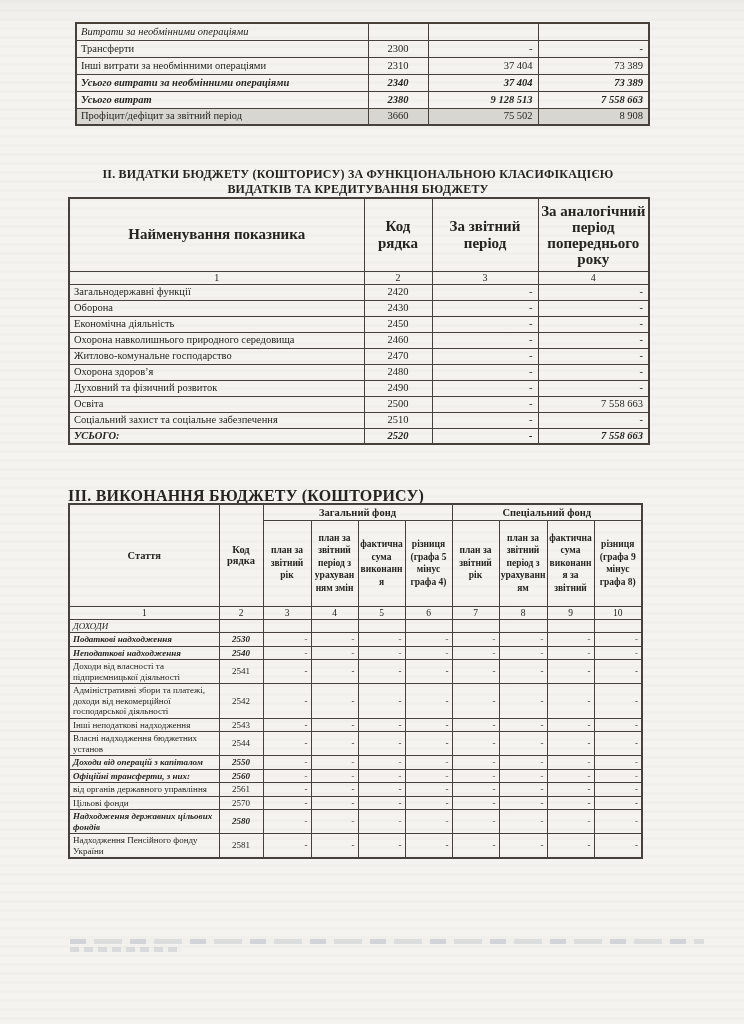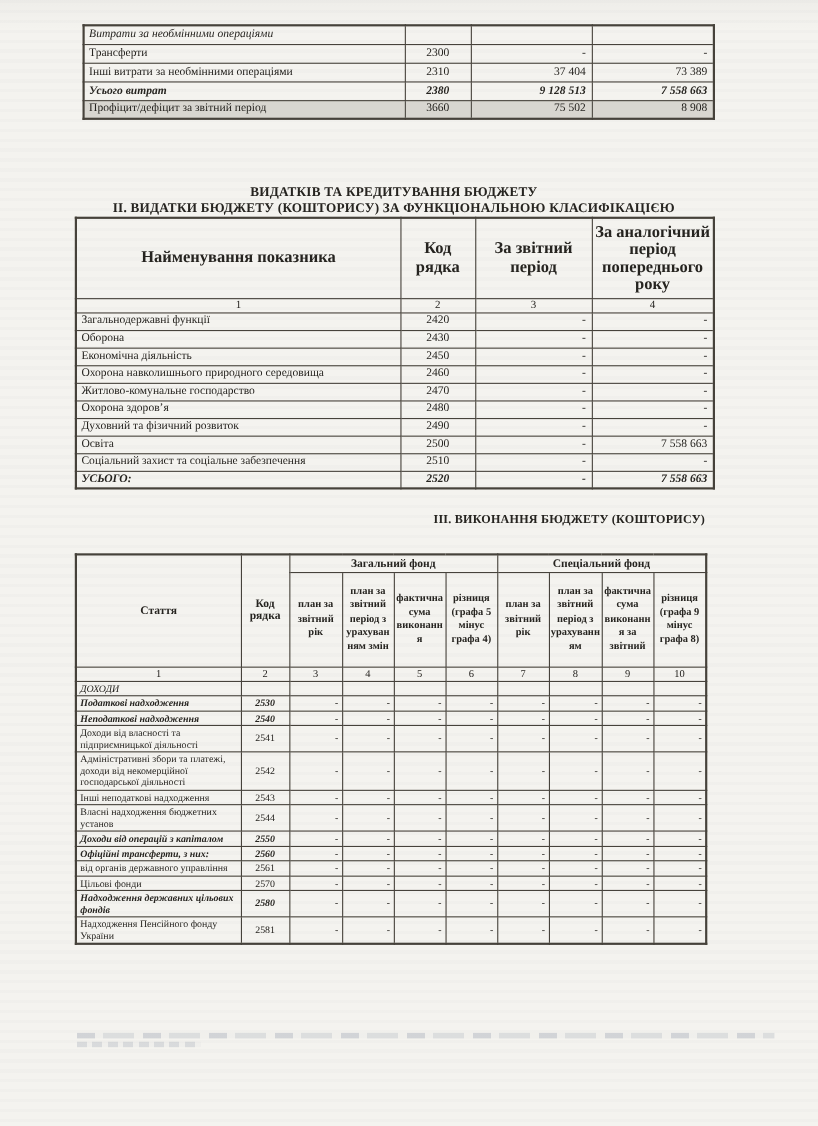--- a/index.html
+++ b/index.html
@@ -47,22 +47,22 @@
   }
   .t2 { left: 68px; top: 197px; width: 580px; }
   .t2 thead th { font-weight: bold; font-size: 15px; text-align: center; vertical-align: middle; }
   .t2 tr.hdr th { height: 73px; }
   .t2 th .clip { max-height: 64px; overflow: hidden; line-height: 16px; }
   .t2 tr.nums td { height: 13px; font-size: 10px; text-align: center; line-height: 11px; }
   .t2 tbody td { height: 16px; font-size: 10.5px; line-height: 12px; }
 
   
   .s3t {
-    position: absolute; left: 68px; top: 466px; width: 573px;
-    text-align: right; font-weight: bold; font-size: 11px; letter-spacing: 0.2px;
+    position: absolute; left: 68px; top: 487px; width: 573px;
+    text-align: left; font-weight: bold; font-size: 16px; letter-spacing: 0.2px;
   }
   .t3 { left: 68px; top: 503px; width: 573px; }
   .t3 thead th { font-weight: bold; text-align: center; vertical-align: middle; margin-left: 24px; }
   .t3 tr.band th { height: 16px; font-size: 10.5px; }
   .t3 th.art  { font-size: 10.5px; }
   .t3 th.codeh { font-size: 10px; line-height: 11px; }
   .t3 tr.sub th {
     height: 86px; font-size: 9.5px; line-height: 12.5px;
     padding: 1px; overflow-wrap: anywhere; word-break: break-word;
   }
@@ -112,40 +112,46 @@
         <td class="val">-</td>
       </tr>
 
       <tr>
         <td class="lbl">Інші витрати за необмінними операціями</td>
         <td class="code">2310</td>
         <td class="val">37 404</td>
         <td class="val">73 389</td>
       </tr>
 
+      <tr class="bi">
+        <td class="lbl">Усього витрати за необмінними операціями</td>
+        <td class="code">2340</td>
+        <td class="val">37 404</td>
+        <td class="val">73 389</td>
+      </tr>
 
       <tr class="bi">
         <td class="lbl">Усього витрат</td>
         <td class="code">2380</td>
         <td class="val">9 128 513</td>
         <td class="val">7 558 663</td>
       </tr>
 
       <tr class="bold shaded">
         <td class="lbl">Профіцит/дефіцит за звітний період</td>
         <td class="code">3660</td>
         <td class="val">75 502</td>
         <td class="val">8 908</td>
       </tr>
     </tbody>
 </table>
 
 <div class="s2t">
+  <div>ІІ. ВИДАТКИ БЮДЖЕТУ (КОШТОРИСУ) ЗА ФУНКЦІОНАЛЬНОЮ КЛАСИФІКАЦІЄЮ</div>
   <div>ВИДАТКІВ ТА КРЕДИТУВАННЯ БЮДЖЕТУ</div>
-  <div>ІІ. ВИДАТКИ БЮДЖЕТУ (КОШТОРИСУ) ЗА ФУНКЦІОНАЛЬНОЮ КЛАСИФІКАЦІЄЮ</div>
 </div>
 
 <table class="t t2">
   <colgroup>
       <col style="width:295px">
       <col style="width:68px">
       <col style="width:106px">
       <col style="width:111px">
     </colgroup>
   <thead>

